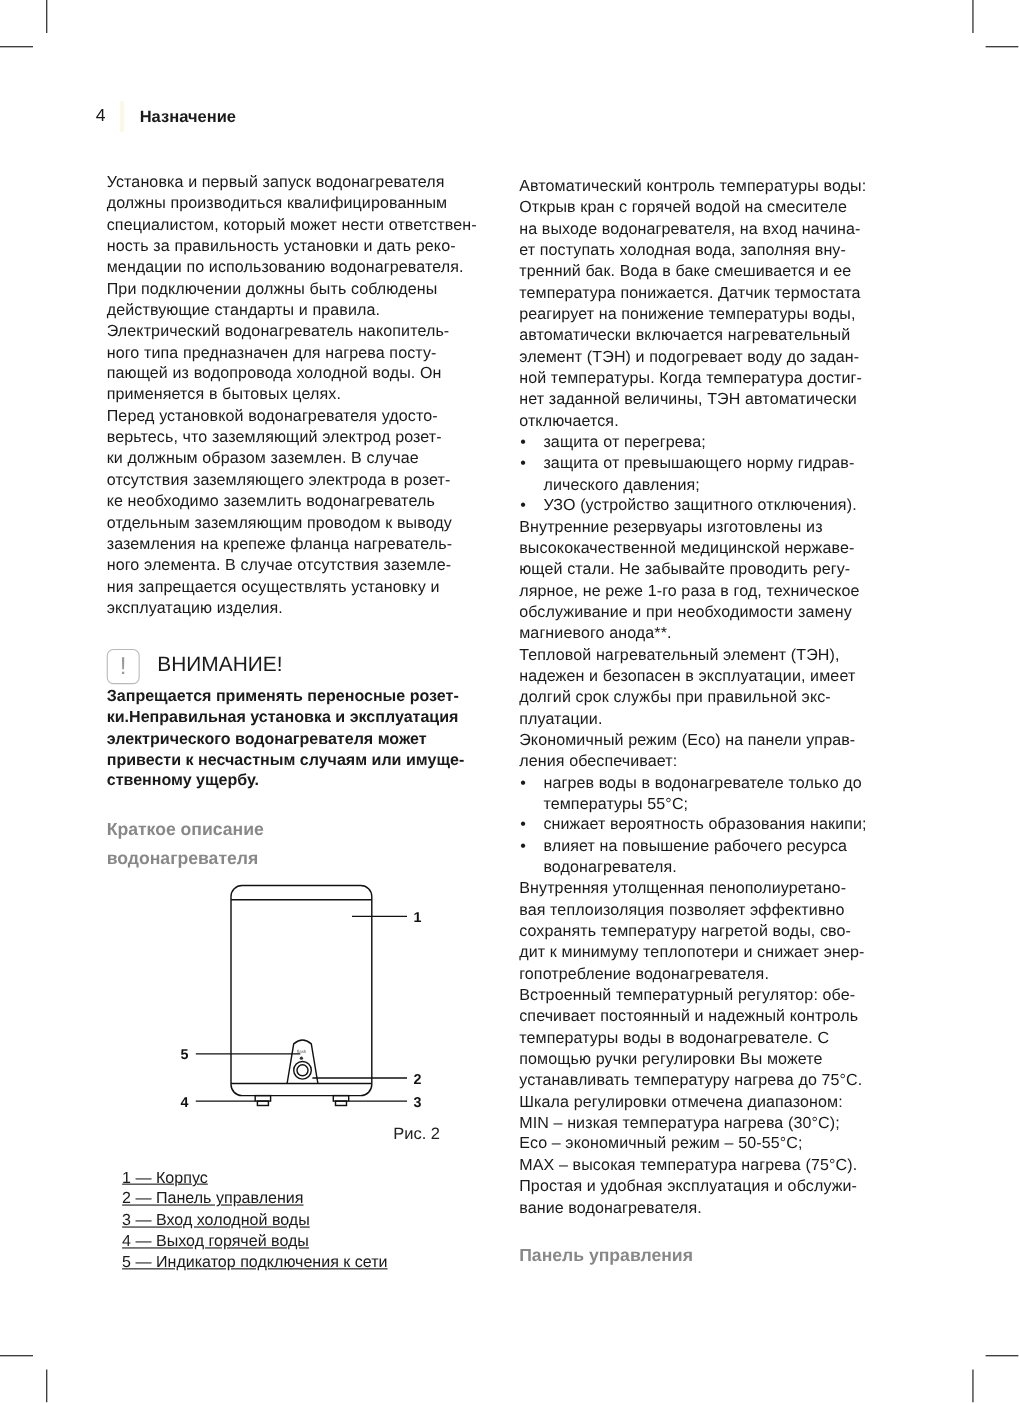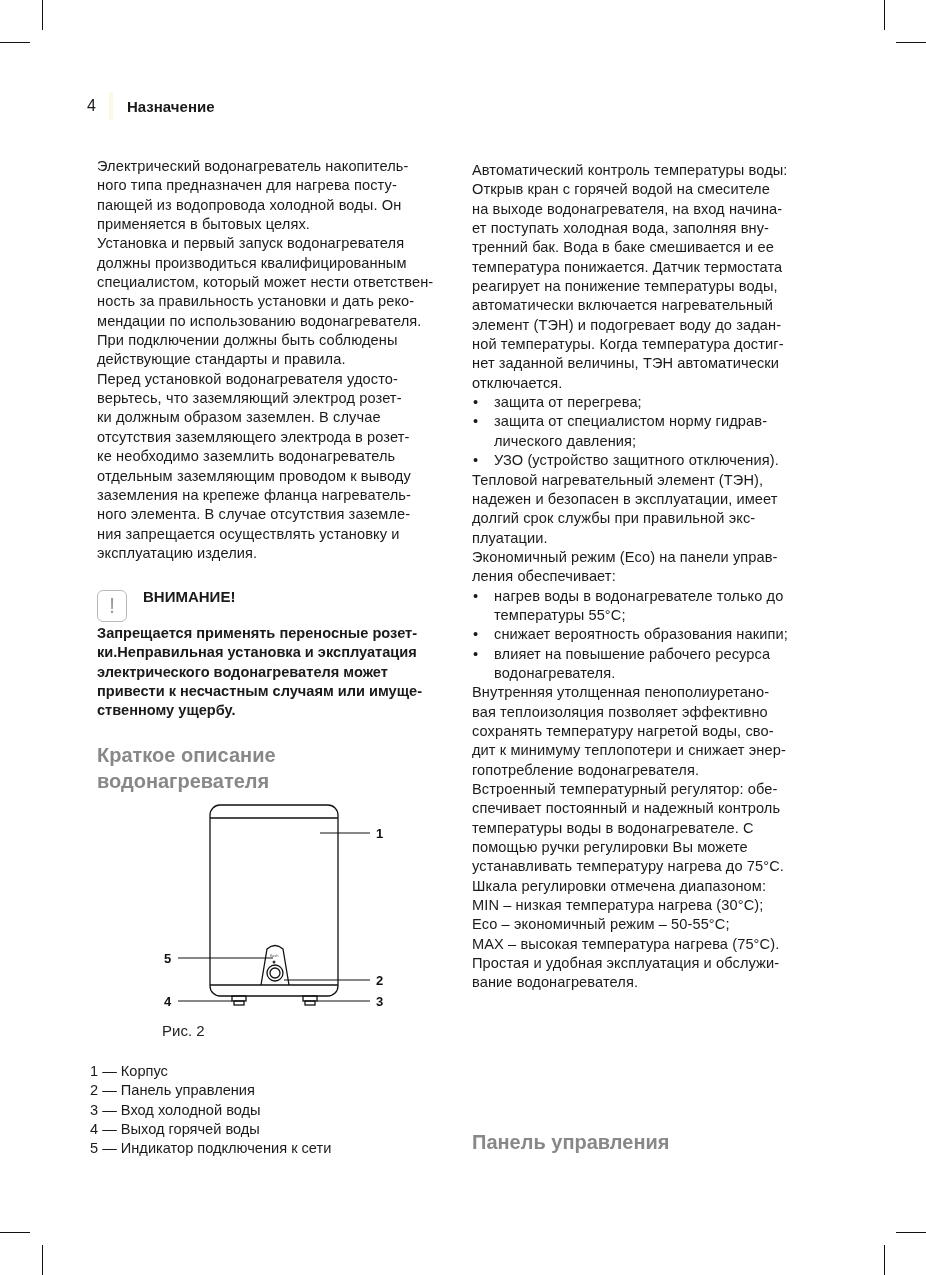--- a/index.html
+++ b/index.html
@@ -15,26 +15,26 @@
     .col-right { left: 472px; top: 161px; width: 365px; }
     .col p { margin: 0; white-space: pre-line; }
     .bullets { margin: 0; padding: 0; list-style: none; }
     .bullets li { position: relative; padding-left: 22px; white-space: pre-line; }
     .bullets li .dot { position: absolute; left: 1px; top: 0; }
     .warning { position: absolute; left: 97px; top: 582px; width: 365px; }
     .warn-head { display: flex; align-items: flex-end; height: 40px; }
     .warn-icon { width: 30px; height: 32px; border: 1.5px solid #b9b9b9; border-radius: 6px; box-sizing: border-box;
                  display: flex; align-items: center; justify-content: center; color: #9a9a9a; font-size: 22px;
                  font-weight: normal; margin-right: 16px; }
-    .warn-title { font-weight: bold; font-size: 15px; margin-bottom: 17px; }
+    .warn-title { font-weight: normal; font-size: 19px; margin-bottom: 6px; }
     .warn-body { font-size: 14.6px; line-height: 19.35px; white-space: pre-line; margin-top: 0; font-weight: bold; }
-    .h2 { position: absolute; font-weight: bold; font-size: 20px; line-height: 26px; color: #888888; white-space: pre-line; }
+    .h2 { position: absolute; font-weight: bold; font-size: 16px; line-height: 26px; color: #888888; white-space: pre-line; }
     .figure { position: absolute; left: 150px; top: 800px; width: 250px; height: 250px; }
-    .caption { position: absolute; left: 12px; width: 250px; top: 222px; text-align: left; font-size: 15px; color: #222; }
-    .legend { position: absolute; left: 90px; top: 1062px; font-size: 14.6px; line-height: 19.35px; }
+    .caption { position: absolute; left: 0; width: 250px; top: 222px; text-align: right; font-size: 15px; color: #222; }
+    .legend { position: absolute; left: 111px; top: 1062px; font-size: 14.6px; line-height: 19.35px; text-decoration: underline; }
     .legend div { white-space: nowrap; }
   </style>
 </head>
 <body>
 
 <div class="crop" style="left:42px;top:0;width:1px;height:30px;"></div>
 <div class="crop" style="left:0;top:42px;width:30px;height:1px;"></div>
 <div class="crop" style="left:884px;top:0;width:1px;height:30px;"></div>
 <div class="crop" style="left:896px;top:42px;width:30px;height:1px;"></div>
 <div class="crop" style="left:0;top:1232px;width:30px;height:1px;"></div>
@@ -42,31 +42,31 @@
 <div class="crop" style="left:896px;top:1232px;width:30px;height:1px;"></div>
 <div class="crop" style="left:884px;top:1245px;width:1px;height:30px;"></div>
 
 <div class="header">
   <span class="page-num">4</span>
   <span class="header-bar"></span>
   <span class="section-name">Назначение</span>
 </div>
 
 <div class="col col-left">
-  <p>Электрический водонагреватель накопитель-
-ного типа предназначен для нагрева посту-
-пающей из водопровода холодной воды. Он
-применяется в бытовых целях.</p>
   <p>Установка и первый запуск водонагревателя
 должны производиться квалифицированным
 специалистом, который может нести ответствен-
 ность за правильность установки и дать реко-
 мендации по использованию водонагревателя.
 При подключении должны быть соблюдены
 действующие стандарты и правила.</p>
+  <p>Электрический водонагреватель накопитель-
+ного типа предназначен для нагрева посту-
+пающей из водопровода холодной воды. Он
+применяется в бытовых целях.</p>
   <p>Перед установкой водонагревателя удосто-
 верьтесь, что заземляющий электрод розет-
 ки должным образом заземлен. В случае
 отсутствия заземляющего электрода в розет-
 ке необходимо заземлить водонагреватель
 отдельным заземляющим проводом к выводу
 заземления на крепеже фланца нагреватель-
 ного элемента. В случае отсутствия заземле-
 ния запрещается осуществлять установку и
 эксплуатацию изделия.</p>
@@ -139,24 +139,30 @@
 тренний бак. Вода в баке смешивается и ее
 температура понижается. Датчик термостата
 реагирует на понижение температуры воды,
 автоматически включается нагревательный
 элемент (ТЭН) и подогревает воду до задан-
 ной температуры. Когда температура достиг-
 нет заданной величины, ТЭН автоматически
 отключается.</p>
   <ul class="bullets">
     <li><span class="dot">•</span><span>защита от перегрева;</span></li>
-    <li><span class="dot">•</span><span>защита от специалистом норму гидрав-
+    <li><span class="dot">•</span><span>защита от превышающего норму гидрав-
 лического давления;</span></li>
     <li><span class="dot">•</span><span>УЗО (устройство защитного отключения).</span></li>
   </ul>
+  <p>Внутренние резервуары изготовлены из
+высококачественной медицинской нержаве-
+ющей стали. Не забывайте проводить регу-
+лярное, не реже 1-го раза в год, техническое
+обслуживание и при необходимости замену
+магниевого анода**.</p>
   <p>Тепловой нагревательный элемент (ТЭН),
 надежен и безопасен в эксплуатации, имеет
 долгий срок службы при правильной экс-
 плуатации.</p>
   <p>Экономичный режим (Eco) на панели управ-
 ления обеспечивает:</p>
   <ul class="bullets">
     <li><span class="dot">•</span><span>нагрев воды в водонагревателе только до
 температуры 55°C;</span></li>
     <li><span class="dot">•</span><span>снижает вероятность образования накипи;</span></li>

